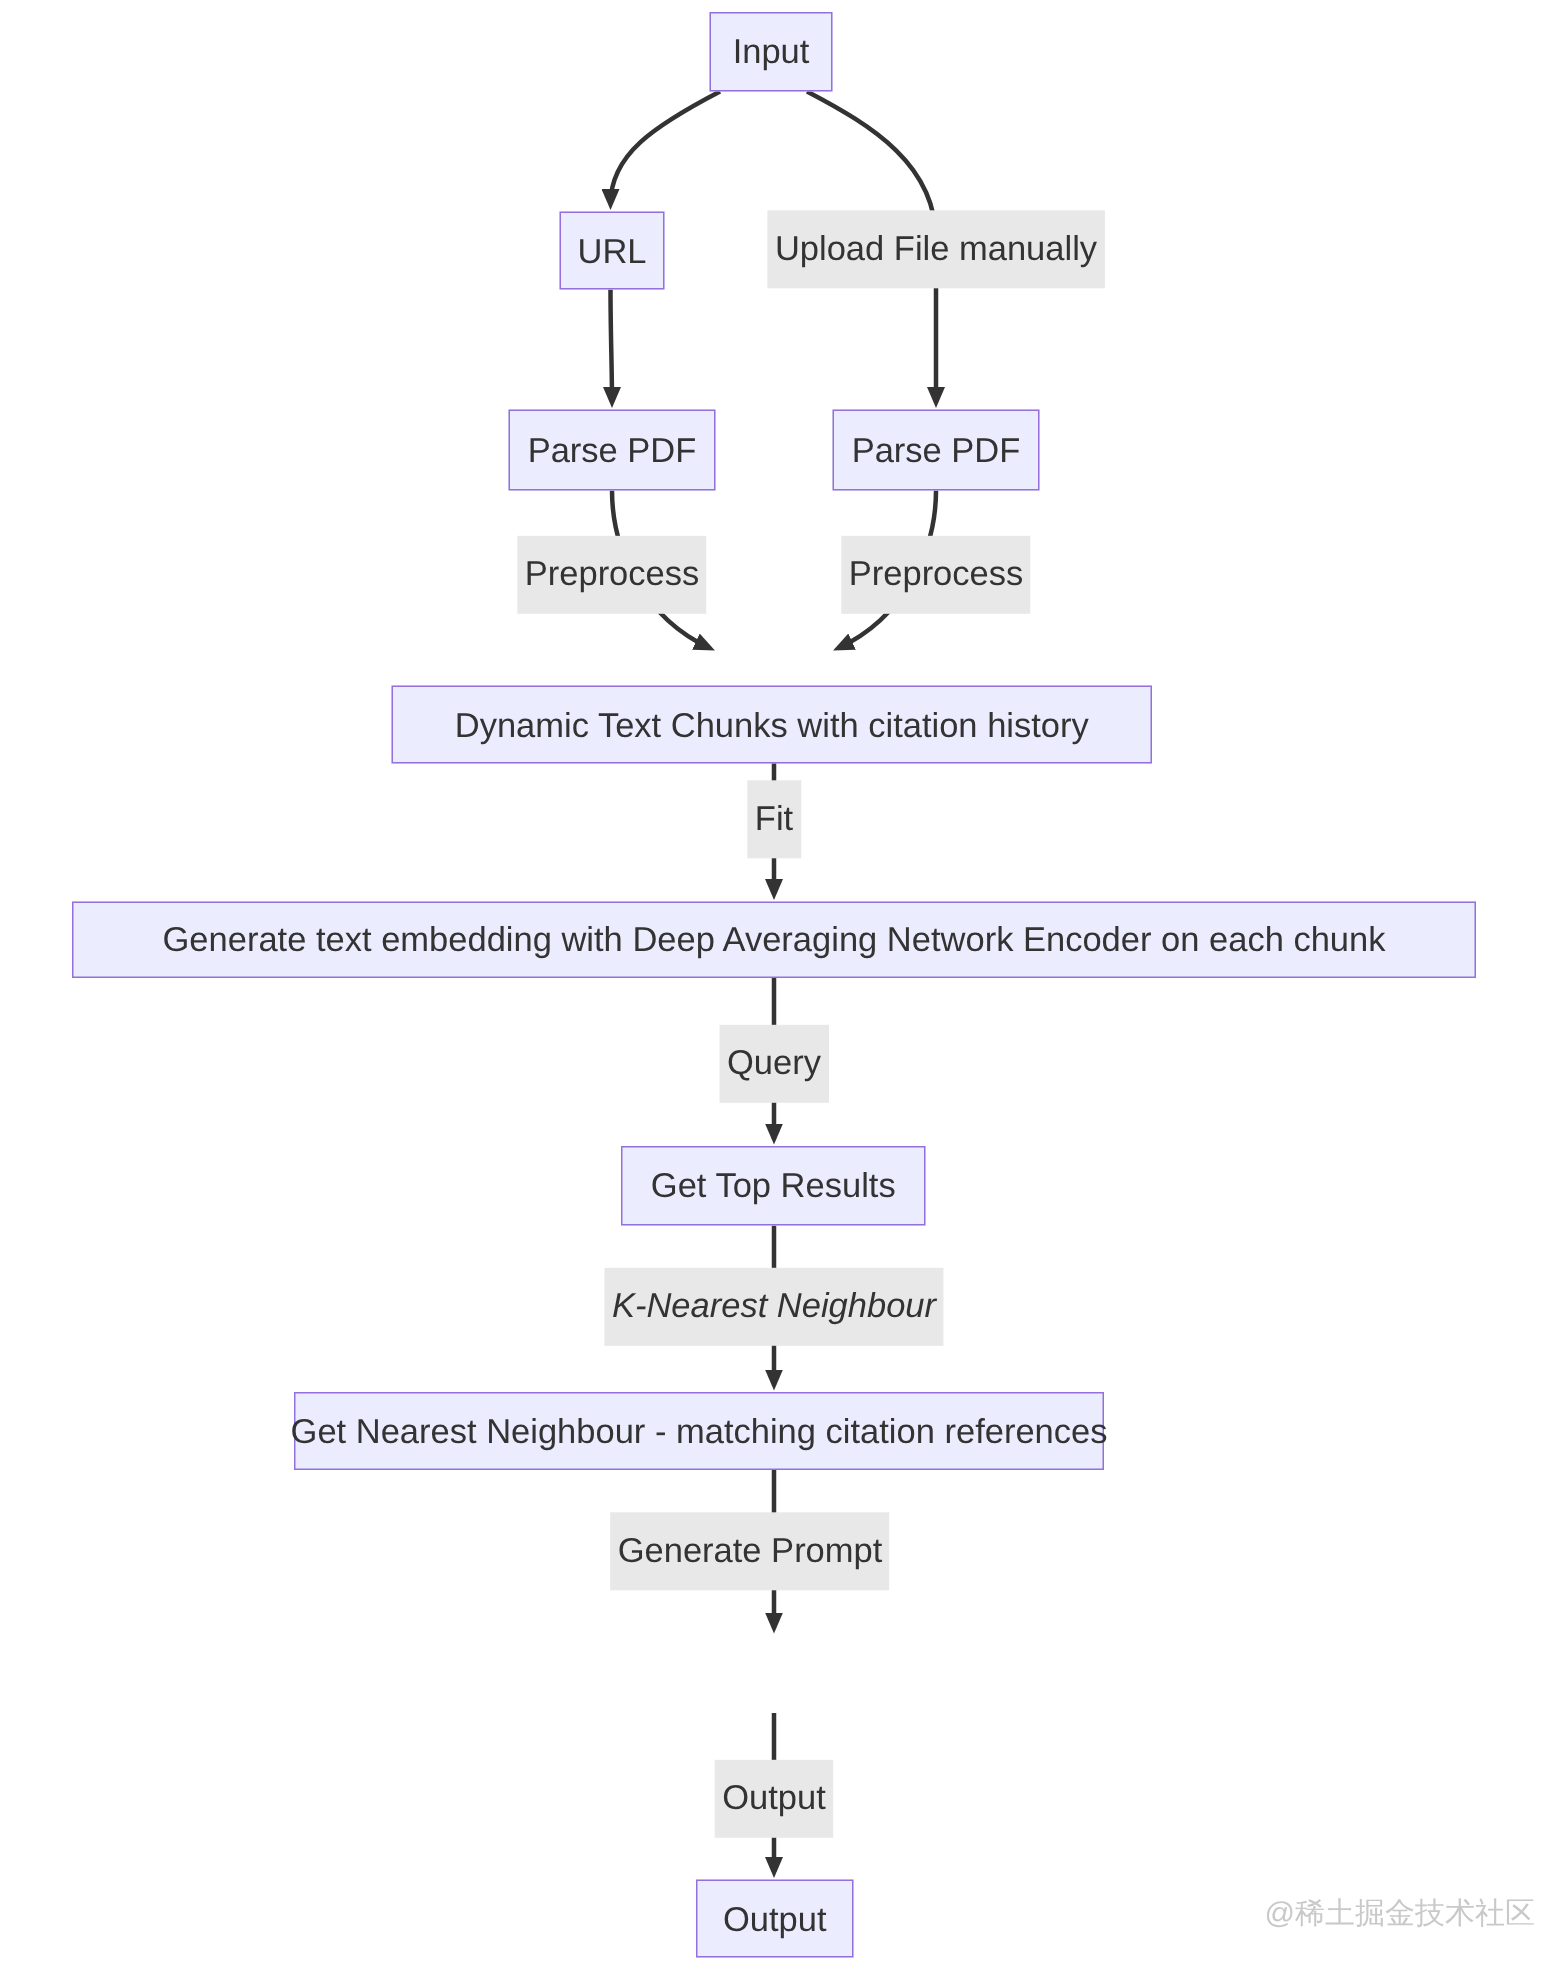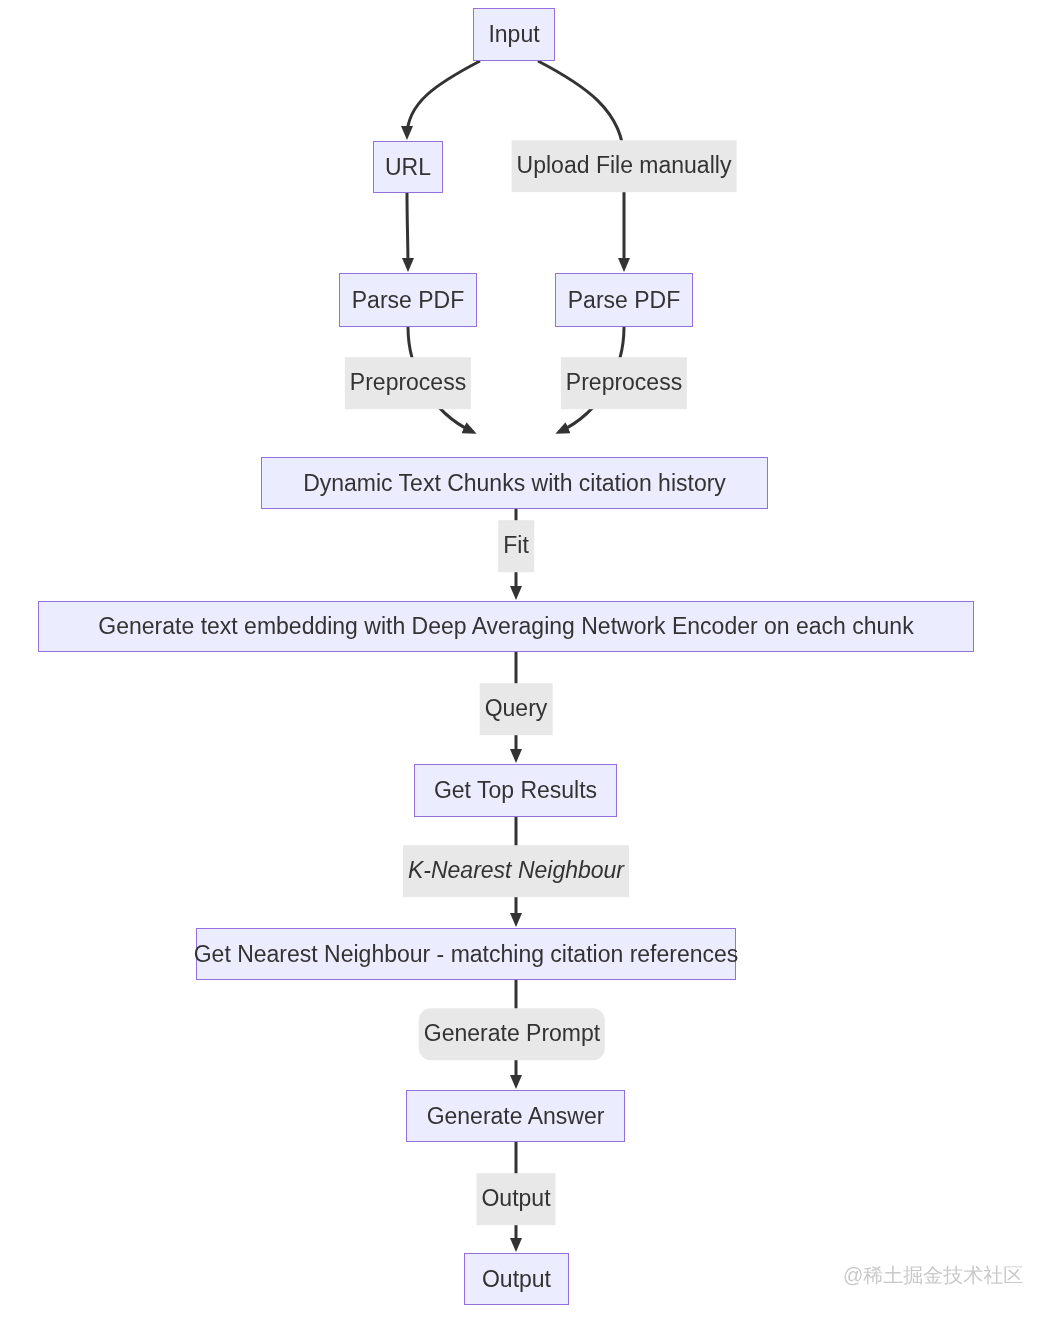--- a/index.html
+++ b/index.html
@@ -60,33 +60,33 @@
     color: var(--watermark-color);
     font-size: 20px;
     white-space: nowrap;
   }
   
   .n-input       { left: 473px; top: 8px;    width: 82px;  height: 53px; }
   .n-url         { left: 373px; top: 141px;  width: 70px;  height: 52px; }
   .n-parse-left  { left: 339px; top: 273px;  width: 138px; height: 54px; }
   .n-parse-right { left: 555px; top: 273px;  width: 138px; height: 54px; }
   .n-chunks      { left: 261px; top: 437px;  width: 507px; height: 52px; margin-top: 20px; }
-  .n-embedding   { left: 38px;  top: 601px;  width: 936px; height: 51px; }
+  .n-embedding   { left: 48px;  top: 601px;  width: 936px; height: 51px; }
   .n-top-results { left: 414px; top: 764px;  width: 203px; height: 53px; }
   .n-nearest     { left: 196px; top: 928px;  width: 540px; height: 52px; }
   .n-answer      { left: 406px; top: 1090px; width: 219px; height: 52px; }
   .n-output      { left: 464px; top: 1253px; width: 105px; height: 52px; }
   
   .l-upload           { left: 624px; top: 166px; }
   .l-preprocess-left  { left: 408px; top: 383px; }
   .l-preprocess-right { left: 624px; top: 383px; }
   .l-fit              { left: 516px; top: 546px; }
   .l-query            { left: 516px; top: 709px; }
   .l-knn              { left: 516px; top: 871px; font-style: italic; }
-  .l-generate-prompt  { left: 512px; top: 1034px; border-radius: 12px; }
+  .l-generate-prompt  { left: 500px; top: 1034px; }
   .l-output           { left: 516px; top: 1199px; }
 </style>
 </head>
 <body>
 
 <div class="canvas">
 
   <svg class="edges" viewBox="0 0 1038 1318" xmlns="http://www.w3.org/2000/svg" aria-hidden="true">
     <defs>
       <marker id="arrowhead" markerUnits="userSpaceOnUse" markerWidth="14" markerHeight="12" refX="10" refY="6" orient="auto">
@@ -106,21 +106,20 @@
   </svg>
 
   <div class="node n-input">Input</div>
   <div class="node n-url">URL</div>
   <div class="node n-parse-left">Parse PDF</div>
   <div class="node n-parse-right">Parse PDF</div>
   <div class="node n-chunks">Dynamic Text Chunks with citation history</div>
   <div class="node n-embedding">Generate text embedding with Deep Averaging Network Encoder on each chunk</div>
   <div class="node n-top-results">Get Top Results</div>
   <div class="node n-nearest">Get Nearest Neighbour - matching citation references</div>
-  <div class="node n-answer">Generate Answer</div>
   <div class="node n-output">Output</div>
 
   <div class="edge-label l-upload">Upload File manually</div>
   <div class="edge-label l-preprocess-left">Preprocess</div>
   <div class="edge-label l-preprocess-right">Preprocess</div>
   <div class="edge-label l-fit">Fit</div>
   <div class="edge-label l-query">Query</div>
   <div class="edge-label l-knn">K-Nearest Neighbour</div>
   <div class="edge-label l-generate-prompt">Generate Prompt</div>
   <div class="edge-label l-output">Output</div>

